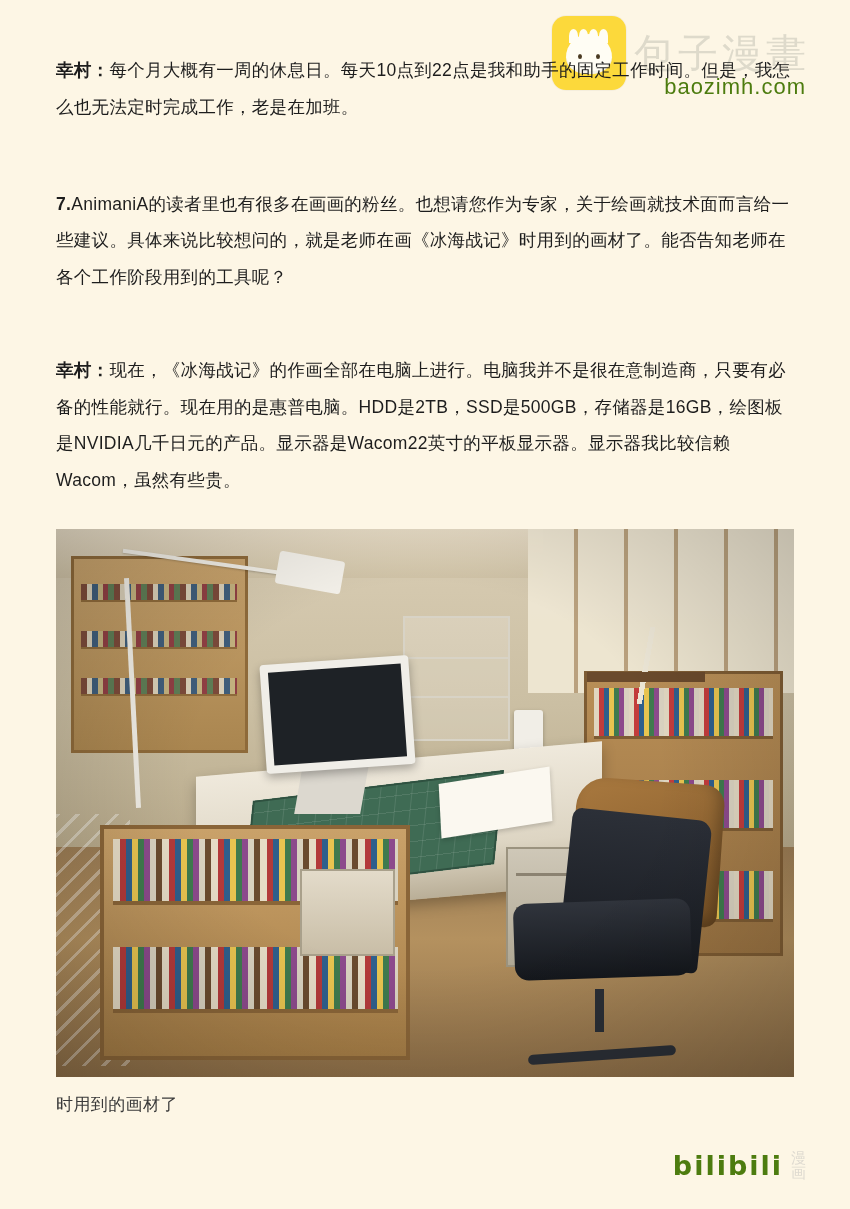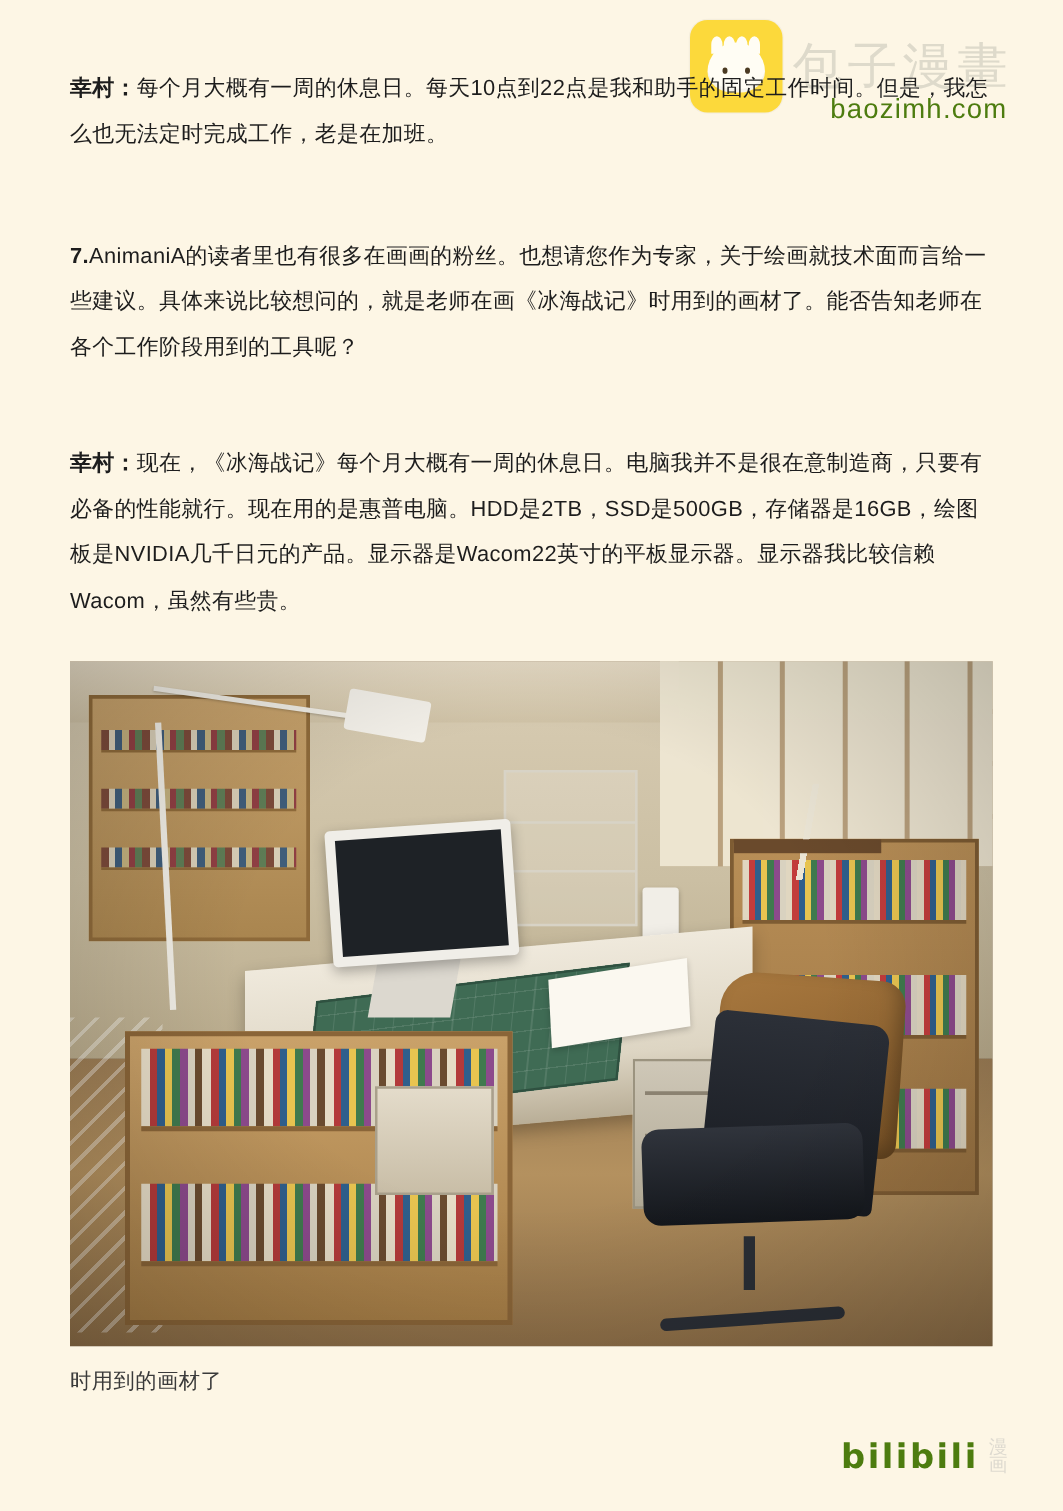--- a/index.html
+++ b/index.html
@@ -389,21 +389,21 @@
 
   <p class="para block-1">
     <span class="speaker">幸村：</span><span>每个月大概有一周的休息日。每天10点到22点是我和助手的固定工作时间。但是，我怎么也无法定时完成工作，老是在加班。</span>
   </p>
 
   <p class="para block-2">
     <span class="qnum">7.</span><span>AnimaniA的读者里也有很多在画画的粉丝。也想请您作为专家，关于绘画就技术面而言给一些建议。具体来说比较想问的，就是老师在画《冰海战记》时用到的画材了。能否告知老师在各个工作阶段用到的工具呢？</span>
   </p>
 
   <p class="para block-3">
-    <span class="speaker">幸村：</span><span>现在，《冰海战记》每个月大概有一周的休息日。电脑我并不是很在意制造商，只要有必备的性能就行。现在用的是惠普电脑。HDD是2TB，SSD是500GB，存储器是16GB，绘图板是NVIDIA几千日元的产品。显示器是Wacom22英寸的平板显示器。显示器我比较信赖Wacom，虽然有些贵。</span>
+    <span class="speaker">幸村：</span><span>现在，《冰海战记》的作画全部在电脑上进行。电脑我并不是很在意制造商，只要有必备的性能就行。现在用的是惠普电脑。HDD是2TB，SSD是500GB，存储器是16GB，绘图板是NVIDIA几千日元的产品。显示器是Wacom22英寸的平板显示器。显示器我比较信赖Wacom，虽然有些贵。</span>
   </p>
 
   <div class="photo-wrap">
     <div class="photo">
       <div class="ph-wall"></div>
       <div class="ph-ceil"></div>
       <div class="ph-shoji"></div>
       <div class="ph-floor"></div>
 
       <div class="ph-lshelf">

